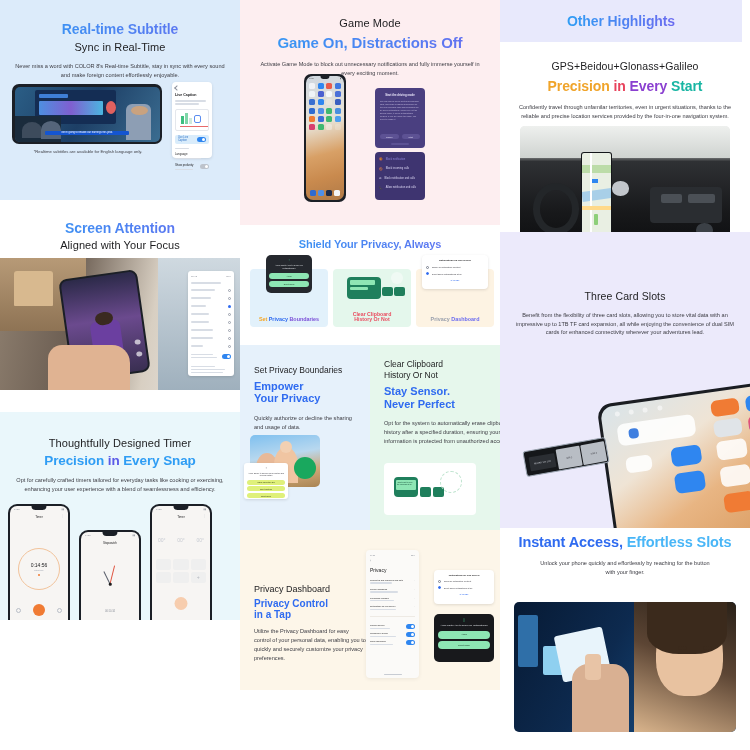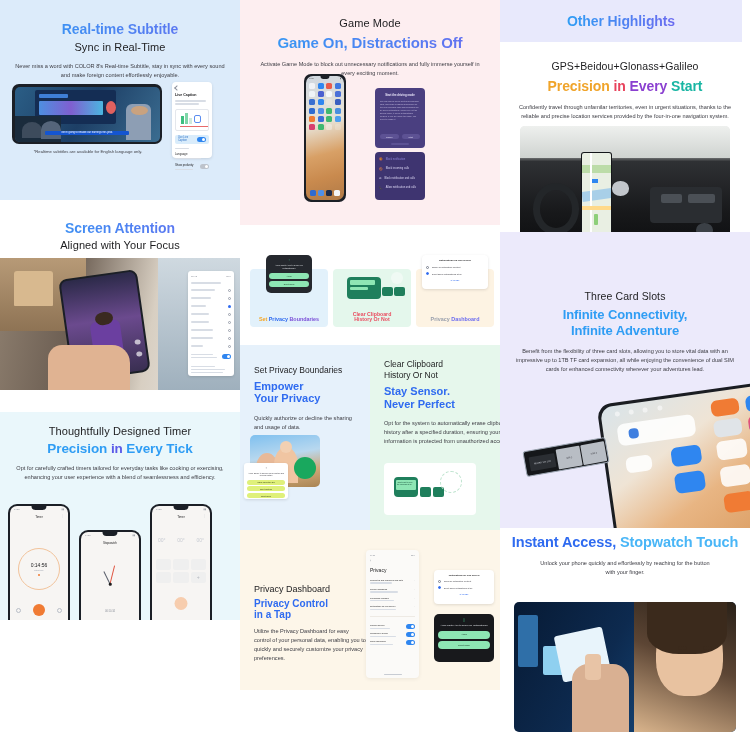--- a/index.html
+++ b/index.html
@@ -167,23 +167,23 @@
           <span class="toggle"></span>
         </div>
         <div class="ln sm" style="width:60%;margin-top:7px;"></div>
         <div class="ln sm" style="width:85%;margin-top:1.5px;"></div>
         <div class="ln sm" style="width:80%;margin-top:1.5px;"></div>
       </div>
     </div>
   </div>
 
   <div class="panel" style="left:0;top:412px;width:240px;height:208px;background:#eaf7fb;">
-    <div class="hl-title" style="margin-top:13px;font-size:11px;">Thoughtfully Designed Timer</div>
+    <div class="hl-title" style="margin-top:25px;font-size:11px;">Thoughtfully Designed Timer</div>
     <div class="hl-sub" style="margin-top:4px;font-size:13.5px;">
-      <span class="c-blue">Precision </span><span class="c-indigo">in </span><span class="c-blue">Every Tick</span>
+      <span class="c-blue">Precision </span><span class="c-indigo">in </span><span class="c-blue">Every Snap</span>
     </div>
     <div class="hl-body" style="margin:8px 16px 0;">Opt for carefully crafted timers tailored for everyday tasks like cooking or exercising, enhancing your user experience with a blend of seamlessness and efficiency.</div>
 
     <div class="phone" style="left:8px;top:92px;width:62px;height:130px;">
       <div class="scr">
         <div class="notch"></div>
         <div style="display:flex;justify-content:space-between;font-size:2.2px;color:#8a8f99;padding:1.5px 4px 0;">
             <span>14:23</span>
             <span>▮▮</span>
           </div>
@@ -322,20 +322,21 @@
         <span style="font-size:2.6px;color:#ddd8f5;">Block notification and calls</span>
       </div>
       <div style="display:flex;align-items:center;gap:3px;">
         <span style="font-size:3px;color:#ddd8f5;">📞</span>
         <span style="font-size:2.6px;color:#ddd8f5;">Allow notification and calls</span>
       </div>
     </div>
   </div>
 
   <div class="panel" style="left:240px;top:225px;width:260px;height:120px;background:#ffffff;">
+    <div class="hl-sub grad-blue" style="margin-top:13px;font-size:11px;">Shield Your Privacy, Always</div>
 
     <div style="position:absolute;left:10px;top:44px;display:flex;gap:5px;">
 
       <div style="width:78px;height:58px;background:#e2f1fb;border-radius:4px;position:relative;">
         <div style="position:absolute;left:50%;top:-14px;transform:translateX(-50%);width:46px;height:38px;background:#25282e;border-radius:5px;padding:3px;">
           <div style="text-align:center;color:#3fd18a;font-size:3px;">◔</div>
           <div style="font-size:2.2px;color:#e2e4e8;text-align:center;line-height:1.35;margin-top:2px;">Allow Photo App to send you notifications?</div>
           <div style="margin-top:3px;height:6px;background:#8ee6b4;border-radius:3px;font-size:2.2px;color:#14321f;display:flex;align-items:center;justify-content:center;">Allow</div>
           <div style="margin-top:2px;height:6px;background:#8ee6b4;border-radius:3px;font-size:2.2px;color:#14321f;display:flex;align-items:center;justify-content:center;">Don't allow</div>
         </div>
@@ -541,24 +542,20 @@
           <div style="position:absolute;left:0;top:62%;width:100%;height:5%;background:#ffd98a;"></div>
           <div style="position:absolute;left:34%;top:30%;width:22%;height:5%;background:#2f86f0;"></div>
           <div style="position:absolute;left:40%;top:72%;width:16%;height:12%;background:#8ecf7a;border-radius:1px;"></div>
         </div>
       </div>
     </div>
   </div>
 
   <div class="panel" style="left:500px;top:232px;width:250px;height:320px;background:#eceafb;overflow:hidden;">
     <div class="hl-title" style="margin-top:58px;font-size:10.5px;">Three Card Slots</div>
-    <div class="hl-sub c-blue" style="margin-top:5px;font-size:13px;line-height:1.2;">
-      <span>Infinite Connectivity,</span><br>
-      <span>Infinite Adventure</span>
-    </div>
     <div class="hl-body" style="margin:9px 12px 0;">Benefit from the flexibility of three card slots, allowing you to store vital data with an impressive up to 1TB TF card expansion, all while enjoying the convenience of dual SIM cards for enhanced connectivity wherever your adventures lead.</div>
 
     <div style="position:absolute;left:106px;top:160px;width:180px;height:150px;background:#1a1d22;border-radius:14px 0 0 0;padding:3px 0 0 3px;transform:rotate(-8deg);">
       <div style="width:100%;height:100%;border-radius:12px 0 0 0;overflow:hidden;background:linear-gradient(150deg,#d9e4ea 0%,#efe4d5 35%,#e8b583 62%,#d99a5e 100%);position:relative;">
         <div style="position:absolute;left:8%;top:4%;width:5px;height:5px;border-radius:50%;background:#ffffff88;"></div>
         <div style="position:absolute;left:16%;top:4%;width:5px;height:5px;border-radius:50%;background:#ffffff88;"></div>
         <div style="position:absolute;left:24%;top:4%;width:5px;height:5px;border-radius:50%;background:#ffffff88;"></div>
         <div style="position:absolute;left:32%;top:4%;width:5px;height:5px;border-radius:50%;background:#ffffff88;"></div>
         <div style="position:absolute;left:8%;top:13%;width:44%;height:15%;background:#ffffffdd;border-radius:7px;"></div>
         <div style="position:absolute;left:14%;top:17%;width:10px;height:10px;border-radius:4px;background:#3f7fe0;"></div>
@@ -580,21 +577,21 @@
 
     <div style="position:absolute;left:24px;top:212px;width:84px;height:26px;background:#15171a;border-radius:3px;transform:rotate(-10deg);border:1.5px solid #9aa4b0;">
       <div style="position:absolute;left:4px;top:6px;width:26px;height:14px;background:#2b2e33;border-radius:1px;font-size:2.4px;color:#c8ccd3;display:flex;align-items:center;justify-content:center;">MICRO SD 1TB</div>
       <div style="position:absolute;left:32px;top:3px;width:24px;height:20px;background:#b8bdc4;border-radius:1px;font-size:2.4px;color:#3c3c43;display:flex;align-items:center;justify-content:center;">SIM 1</div>
       <div style="position:absolute;left:57px;top:3px;width:24px;height:20px;background:#b8bdc4;border-radius:1px;font-size:2.4px;color:#3c3c43;display:flex;align-items:center;justify-content:center;">SIM 2</div>
     </div>
   </div>
 
   <div class="panel" style="left:500px;top:528px;width:250px;height:222px;background:#ffffff;">
     <div class="hl-sub" style="margin-top:6px;font-size:14.5px;">
-      <span style="color:#2f6bf0">Instant Access, </span><span style="color:#49b6f7">Stopwatch Touch</span>
+      <span style="color:#2f6bf0">Instant Access, </span><span style="color:#49b6f7">Effortless Slots</span>
     </div>
     <div class="hl-body" style="margin:9px 40px 0;">Unlock your phone quickly and effortlessly by reaching for the button with your finger.</div>
 
     <div style="position:absolute;left:14px;top:74px;width:222px;height:130px;border-radius:5px;overflow:hidden;background:linear-gradient(120deg,#071a34 0%,#0d2a4f 42%,#123b68 62%,#1b4e80 100%);">
       <div style="position:absolute;left:2%;top:10%;width:9%;height:40%;background:#2f6fa8;border-radius:2px;"></div>
       <div style="position:absolute;left:13%;top:34%;width:12%;height:22%;background:#8fd0f0;border-radius:2px;"></div>
       <div style="position:absolute;left:20%;top:22%;width:22%;height:36%;background:#e8f4fb;border-radius:3px;transform:rotate(-12deg);"></div>
       <div style="position:absolute;left:26%;bottom:0;width:26%;height:52%;background:#d9b092;border-radius:16px 16px 0 0;"></div>
       <div style="position:absolute;left:32%;top:40%;width:7%;height:20%;background:#e8c4a6;border-radius:4px;"></div>
       <div style="position:absolute;right:0;top:0;width:46%;height:100%;background:linear-gradient(200deg,#2a2118 0%,#5c4534 45%,#d9b48c 100%);"></div>

